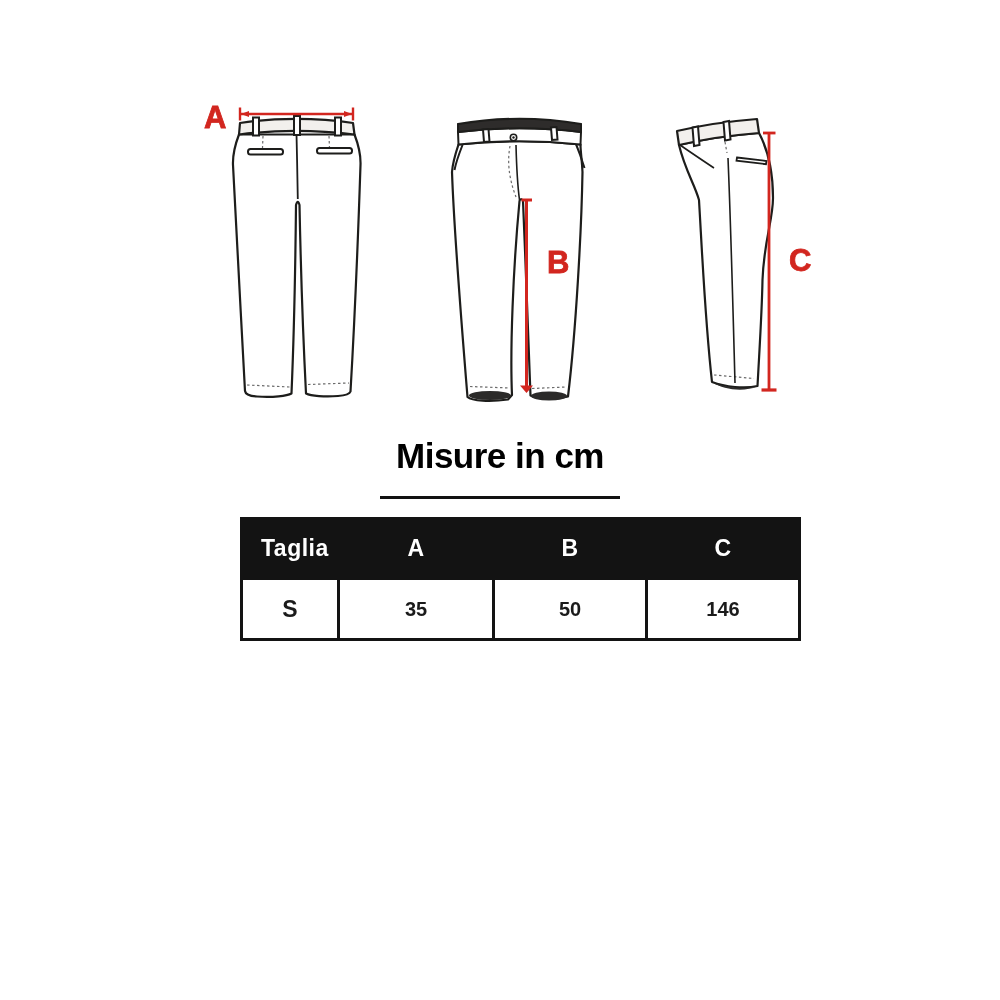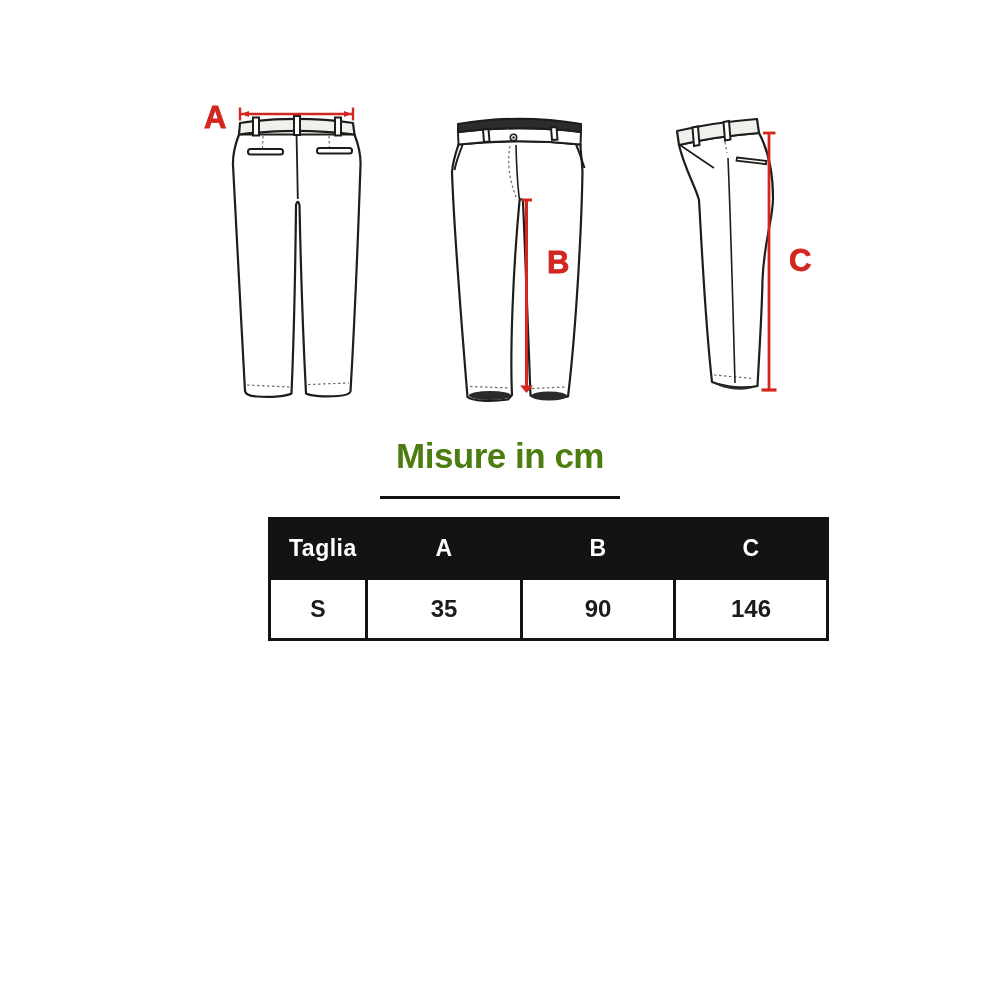--- a/index.html
+++ b/index.html
@@ -6,37 +6,37 @@
   .canvas{
     position:relative;width:1000px;height:1000px;background:#ffffff;overflow:hidden;
     font-family:"Liberation Sans","DejaVu Sans",sans-serif;color:#131313;
   }
   .diagram{position:absolute;}
   #backView{left:195px;top:95px;}
   #frontView{left:450px;top:110px;}
   #sideView{left:655px;top:110px;}
   .title{
     position:absolute;left:0;top:436px;width:1000px;text-align:center;
-    font-size:35px;font-weight:700;letter-spacing:-0.5px;color:#4d7c0f;
+    font-size:35px;font-weight:700;letter-spacing:-0.5px;color:#000000;
   }
   .title-underline{
     position:absolute;left:380px;top:496px;width:240px;height:3px;background:#111;
   }
   table.size-table{
     position:absolute;left:240px;top:517px;width:558px;
-    border-collapse:collapse;table-layout:fixed;margin-left:28px;
+    border-collapse:collapse;table-layout:fixed;
   }
   table.size-table th{
     background:#131313;color:#ffffff;border:3px solid #131313;
     height:55px;font-size:23px;font-weight:700;letter-spacing:0.5px;text-align:center;
   }
   table.size-table th.first{text-align:left;padding-left:18px;}
   table.size-table td{
     background:#ffffff;border:3px solid #131313;height:56px;
-    text-align:center;font-weight:700;font-size:24px;color:#1b1b1b;
+    text-align:center;font-weight:700;font-size:20px;color:#1b1b1b;
   }
   table.size-table td.size-cell{font-size:23px;}
   .mlabel{font-family:"Liberation Sans","DejaVu Sans",sans-serif;font-weight:700;font-size:31px;}
 </style>
 </head>
 <body>
 
 <div class="canvas">
 
   <svg id="backView" class="diagram" width="200" height="335" viewBox="0 0 200 335">
@@ -175,19 +175,19 @@
         <th class="first">Taglia</th>
         <th>A</th>
         <th>B</th>
         <th>C</th>
       </tr>
     </thead>
     <tbody>
       <tr>
         <td class="size-cell">S</td>
         <td>35</td>
-        <td>90</td>
+        <td>50</td>
         <td>146</td>
       </tr>
     </tbody>
   </table>
 
 </div>
 
 </body></html>

